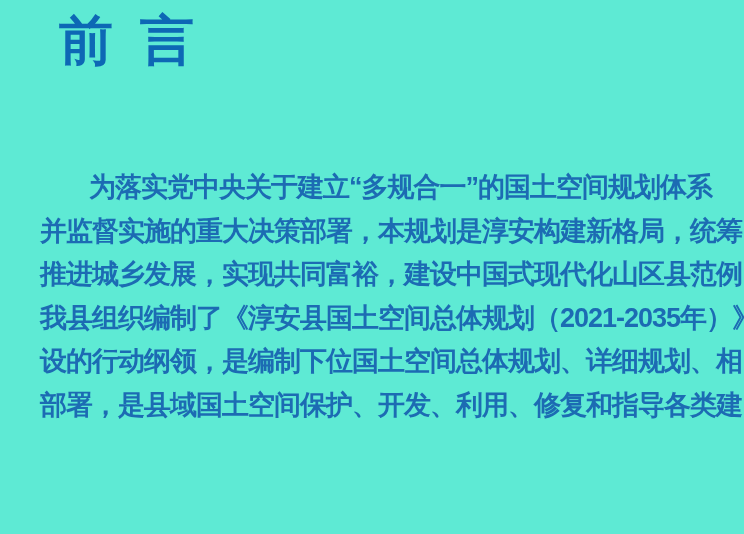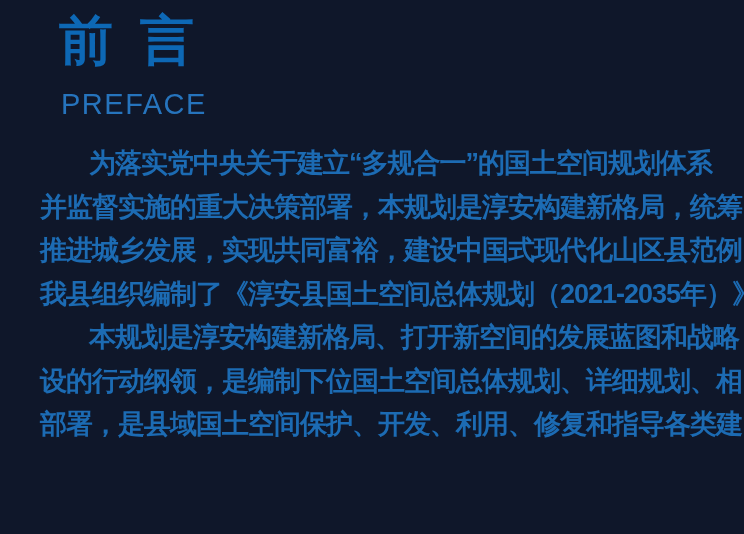--- a/index.html
+++ b/index.html
@@ -4,21 +4,21 @@
 <style>
   html, body {
     margin: 0;
     padding: 0;
     background: #ffffff;
   }
   .page {
     position: relative;
     width: 744px;
     height: 534px;
-    background: #0f172a;
+    background: #5eead4;
     overflow: hidden;
     font-family: "Liberation Sans", sans-serif;
   }
   .title {
     position: absolute;
     left: 59px;
     top: 8px;
     font-size: 54px;
     font-weight: bold;
     color: #0d68b5;
@@ -46,41 +46,40 @@
     font-weight: bold;
     color: #1c6bb3;
     line-height: 43.5px;
     letter-spacing: -1px;
   }
   .line {
     white-space: nowrap;
   }
   .line.indent {
     text-indent: 49px;
+    margin-top: 24px;
   }
 </style>
 </head>
 <body>
 
 <div class="page">
 
   <div class="title">前 言</div>
 
-  <div class="subtitle">PREFACE</div>
 
   <div class="body-text">
 
     <div class="paragraph">
       <div class="line indent">为落实党中央关于建立“多规合一”的国土空间规划体系</div>
       <div class="line">并监督实施的重大决策部署，本规划是淳安构建新格局，统筹</div>
       <div class="line">推进城乡发展，实现共同富裕，建设中国式现代化山区县范例，</div>
       <div class="line">我县组织编制了《淳安县国土空间总体规划（2021-2035年）》</div>
     </div>
 
     <div class="paragraph">
-      <div class="line indent">本规划是淳安构建新格局、打开新空间的发展蓝图和战略</div>
       <div class="line">设的行动纲领，是编制下位国土空间总体规划、详细规划、相</div>
       <div class="line">部署，是县域国土空间保护、开发、利用、修复和指导各类建</div>
     </div>
 
   </div>
 
 </div>
 
 </body></html>

